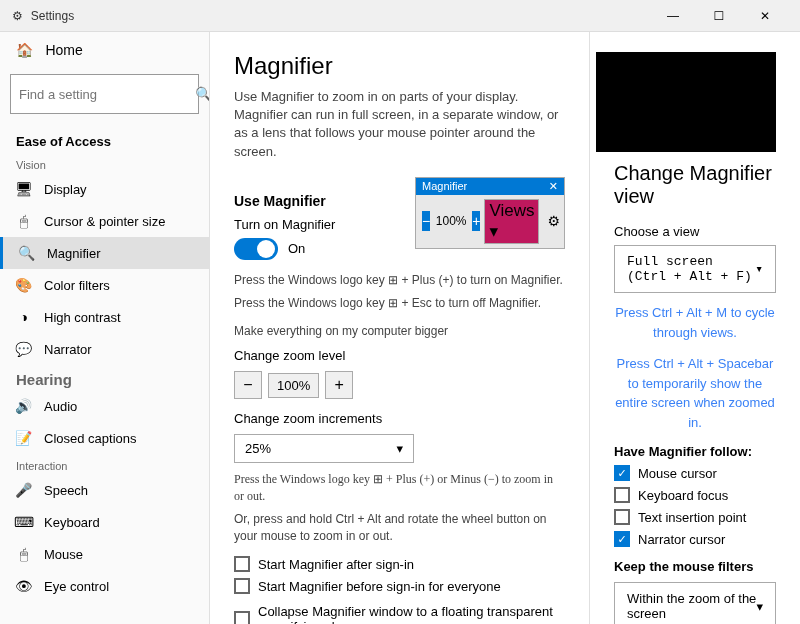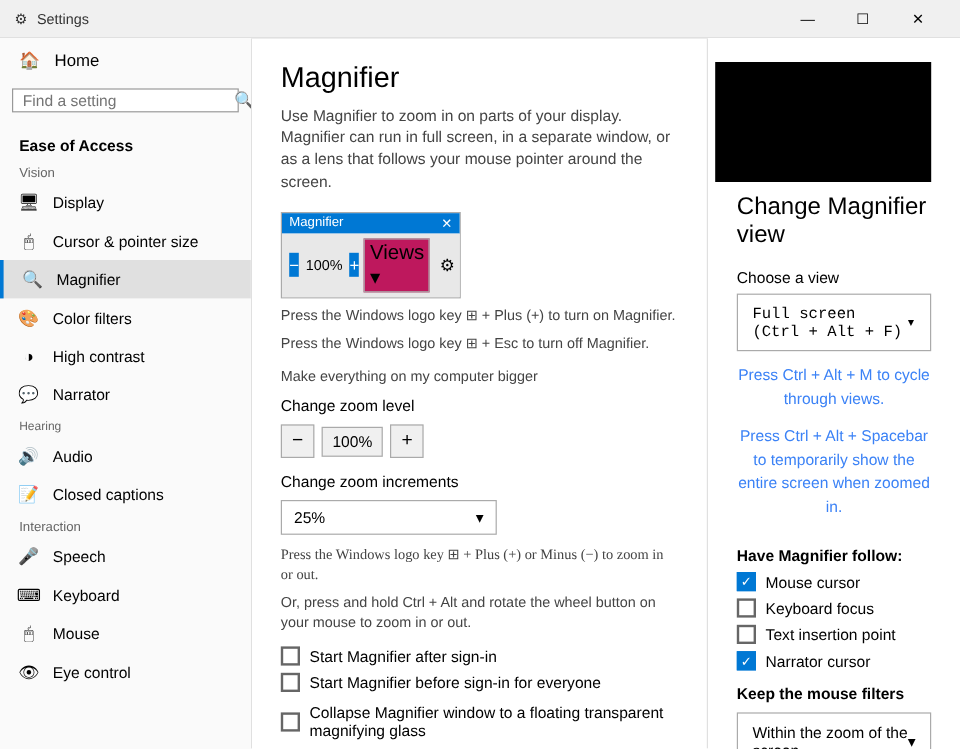--- a/index.html
+++ b/index.html
@@ -10,21 +10,21 @@
     .title-bar-left { display: flex; align-items: center; gap: 8px; font-size: 12px; color: #333; }
     .title-bar-controls { display: flex; gap: 0; }
     .title-btn { width: 46px; height: 32px; display: flex; align-items: center; justify-content: center; font-size: 12px; cursor: pointer; border: none; background: transparent; }
 
     
     .app-body { display: flex; flex: 1; overflow: hidden; }
 
     
     .sidebar { width: 210px; background: #fafafa; border-right: 1px solid #e0e0e0; display: flex; flex-direction: column; overflow-y: auto; flex-shrink: 0; }
     .sidebar-home { display: flex; align-items: center; gap: 12px; padding: 10px 16px; cursor: pointer; }
-    .sidebar-search { display: flex; align-items: center; margin: 6px 10px; border: 1px solid #999; background: #fff; height: 20px; padding: 0 8px; }
+    .sidebar-search { display: flex; align-items: center; margin: 6px 10px; border: 1px solid #999; background: #fff; height: 40px; padding: 0 8px; }
     .sidebar-search input { border: none; outline: none; flex: 1; font-size: 13px; background: transparent; }
     .sidebar-section-label { font-size: 13px; font-weight: 600; padding: 14px 16px 4px; color: #000; }
     .sidebar-item { display: flex; align-items: center; gap: 12px; padding: 8px 16px; cursor: pointer; font-size: 13px; }
     .sidebar-item.active { background: #e0e0e0; border-left: 3px solid #0078d4; }
     .sidebar-icon { width: 16px; height: 16px; display: flex; align-items: center; justify-content: center; font-size: 14px; flex-shrink: 0; }
 
     
     .content { flex: 1; display: flex; overflow: hidden; }
     
     
@@ -58,21 +58,21 @@
     
     .dropdown { display: flex; align-items: center; justify-content: space-between; border: 1px solid #aaa; padding: 6px 10px; cursor: pointer; background: #fff; font-size: 13px; min-width: 120px; }
     .dropdown-sm { max-width: 180px; margin: 8px 0; }
     
     
     .checkbox-row { display: flex; align-items: center; gap: 8px; margin: 6px 0; font-size: 13px; cursor: pointer; }
     .checkbox { width: 16px; height: 16px; border: 2px solid #666; background: #fff; display: flex; align-items: center; justify-content: center; flex-shrink: 0; }
     .checkbox.checked { background: #0078d4; border-color: #0078d4; color: #fff; font-size: 11px; }
     .view-dropdown { border: 1px solid #aaa; padding: 8px 12px; display: flex; align-items: center; justify-content: space-between; cursor: pointer; background: #fff; font-size: 13px; margin-bottom: 10px; font-family: Liberation Mono, monospace; }
     .info-text { font-size: 13px; color: #3b82f6; line-height: 1.5; margin-bottom: 12px; text-align: center; }
-    .follow-heading { font-size: 13px; font-weight: 600; margin: 24px 0 6px; }
+    .follow-heading { font-size: 13px; font-weight: 600; margin: 12px 0 6px; }
     
     .cursor-dropdown { border: 1px solid #aaa; padding: 8px 12px; display: flex; align-items: center; justify-content: space-between; cursor: pointer; background: #fff; font-size: 13px; margin-top: 8px; }
     
     .keep-heading { font-size: 13px; font-weight: 600; margin: 12px 0 4px; }
   </style>
 </head>
 <body>
 
 <div class="title-bar">
   <div class="title-bar-left">
@@ -120,21 +120,21 @@
     </div>
     <div class="sidebar-item">
       <span class="sidebar-icon">◑</span>
       <span>High contrast</span>
     </div>
     <div class="sidebar-item">
       <span class="sidebar-icon">💬</span>
       <span>Narrator</span>
     </div>
 
-    <div class="sidebar-section-label" style="font-size:10px;font-weight:400;color:#666;padding:6px 16px 2px;">Hearing</div>
+    <div class="sidebar-section-label" style="font-size:15px;font-weight:700;color:#666;padding:6px 16px 2px;">Hearing</div>
 
     <div class="sidebar-item">
       <span class="sidebar-icon">🔊</span>
       <span>Audio</span>
     </div>
     <div class="sidebar-item">
       <span class="sidebar-icon">📝</span>
       <span>Closed captions</span>
     </div>
 
@@ -158,20 +158,30 @@
     </div>
   </div>
 
   <div class="content">
 
     <div class="left-panel">
       <h1 class="page-title">Magnifier</h1>
       <p class="page-desc">Use Magnifier to zoom in on parts of your display. Magnifier can run in full screen, in a separate window, or as a lens that follows your mouse pointer around the screen.</p>
 
       <div style="display:flex;justify-content:space-between;align-items:flex-start;">
+        <div>
+          <div class="section-heading">Use Magnifier</div>
+          <div style="font-size:13px;margin-bottom:4px;">Turn on Magnifier</div>
+          <div class="toggle-row">
+            <div class="toggle">
+              <div class="toggle-knob"></div>
+            </div>
+            <span class="toggle-label">On</span>
+          </div>
+        </div>
         <div style="border:1px solid #aaa;width:150px;flex-shrink:0;">
           <div style="background:#0078d4;color:#fff;font-size:11px;padding:2px 6px;display:flex;align-items:center;justify-content:space-between;">
             <span>Magnifier</span>
             <span style="cursor:pointer;">✕</span>
           </div>
           <div style="background:#e8e8e8;padding:4px 6px;display:flex;align-items:center;gap:4px;font-size:12px;">
             <button class="mag-btn">−</button>
             <span style="font-size:12px;min-width:34px;text-align:center;">100%</span>
             <button class="mag-btn">+</button>
             <div class="mag-views">Views ▾</div>

